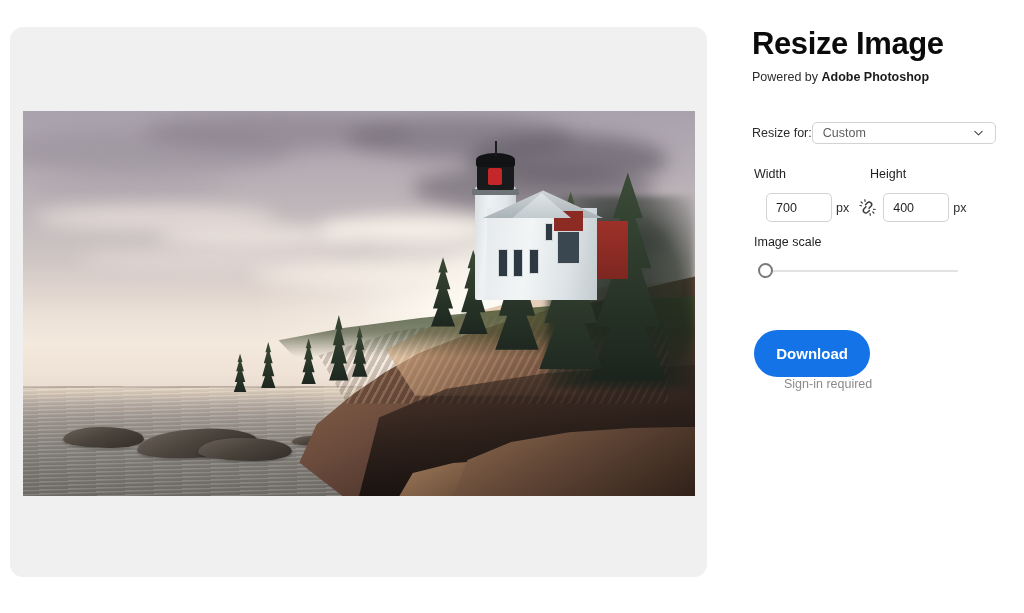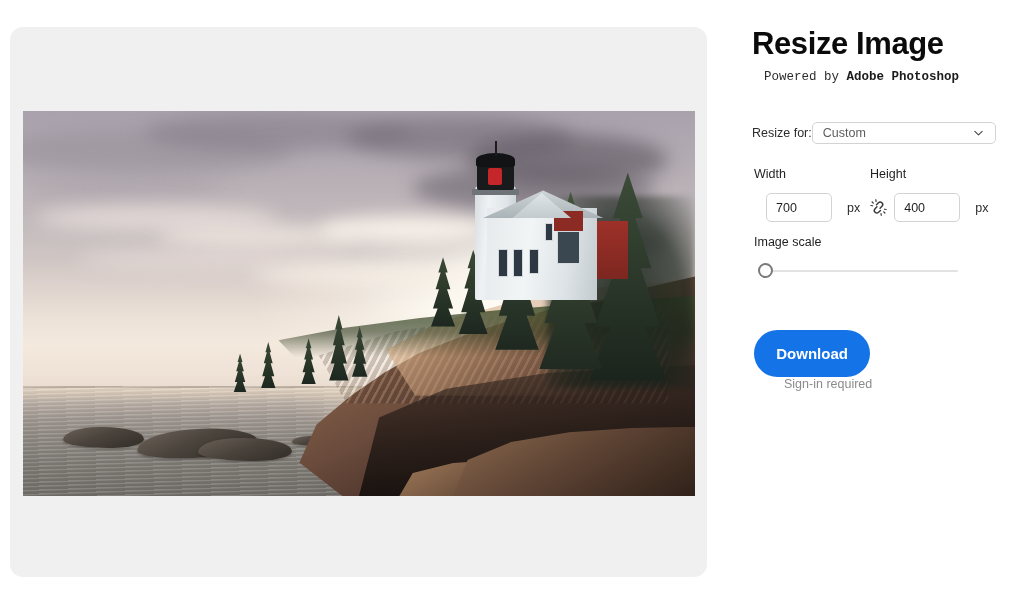--- a/index.html
+++ b/index.html
@@ -303,25 +303,24 @@
   }
   .title {
     margin: 0;
     font-size: 31px;
     font-weight: bold;
     letter-spacing: -0.4px;
     color: #0b0b0b;
     line-height: 1.1;
   }
   .subtitle {
-    margin: 9px 0 0 12px;
+    margin: 9px 0 0 0;
     font-size: 12.5px;
     color: #2c2c2c;
     font-weight: normal;
-    font-family: Liberation Mono, monospace;
   }
   .subtitle b { font-weight: bold; color: #1b1b1b; }
 
   .row-resize-for {
     position: absolute;
     left: 0; top: 95px;
     display: flex;
     align-items: center;
   }
   .lbl { font-size: 12.5px; color: #2c2c2c; }
@@ -372,21 +371,21 @@
     background: #fff;
     font-family: "Liberation Sans", sans-serif;
     font-size: 12.5px;
     color: #1f1f1f;
     padding: 0 9px;
     outline: none;
   }
   .unit {
     font-size: 12.5px;
     color: #2c2c2c;
-    margin-left: 15px;
+    margin-left: 4px;
   }
   .link-toggle {
     width: 22px; height: 22px;
     margin: 0 5px 0 7px;
     cursor: pointer;
     display: flex; align-items: center; justify-content: center;
   }
 
   .scale-block {
     position: absolute;

